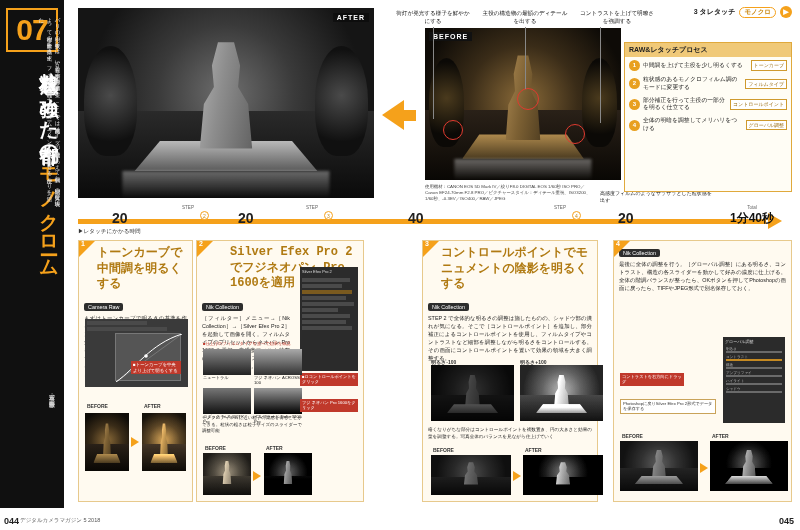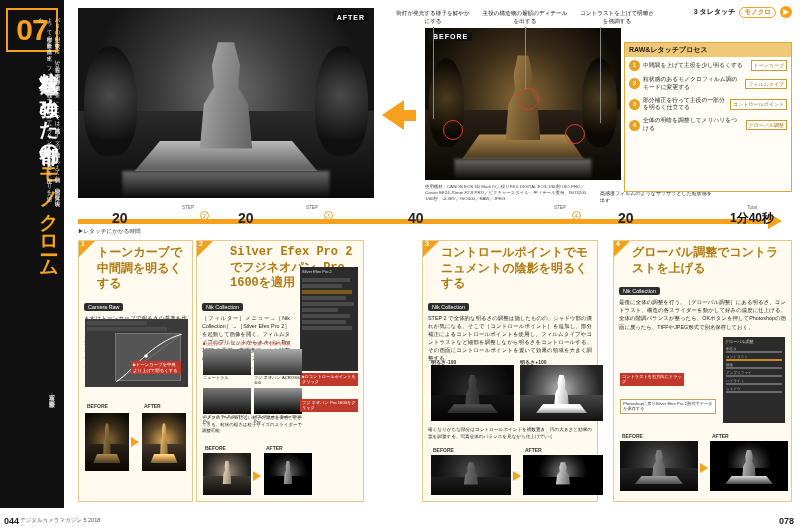--- a/index.html
+++ b/index.html
@@ -485,21 +485,20 @@
         <div class="mon"></div>
       </div>
     </div>
     <div class="lab" style="position:absolute;left:10px;top:206px;">BEFORE</div>
     <div class="lab" style="position:absolute;left:102px;top:206px;">AFTER</div>
   </div>
 
   <div class="panel p4">
     <div class="ribbon"></div>
     <div class="ribbon-num">4</div>
-    <h3 style="padding-left:18px;">グローバル調整でコントラストを上げる</h3>
     <span class="appchip">Nik Collection</span>
     <div class="ptext">最後に全体の調整を行う。［グローバル調整］にある明るさ、コントラスト、構造の各スライダーを動かして好みの濃度に仕上げる。全体の階調バランスが整ったら、OKボタンを押してPhotoshopの画面に戻ったら、TIFFやJPEG形式で別名保存しておく。</div>
 
     <div class="ui-shot" style="position:absolute;right:6px;top:96px;width:62px;height:86px;background:#2b2b2b;">
       <div style="font-size:4px;color:#ddd;padding:2px;">グローバル調整</div>
       <div style="padding:1px 3px;">
         <div style="font-size:3.6px;color:#bbb;">明るさ</div>
         <div style="height:2px;background:#6a6a6a;"></div>
       </div>
       <div style="padding:1px 3px;">
@@ -547,15 +546,15 @@
         <div class="mon"></div>
         <div class="steps"></div>
       </div>
     </div>
     <div class="lab" style="position:absolute;left:8px;top:192px;">BEFORE</div>
     <div class="lab" style="position:absolute;left:98px;top:192px;">AFTER</div>
   </div>
 
   <div class="footer-num-l">044</div>
   <div class="footer-left">デジタルカメラマガジン 5 2018</div>
-  <div class="footer-num-r">078</div>
+  <div class="footer-num-r">045</div>
 
 </div>
 
 </body></html>

